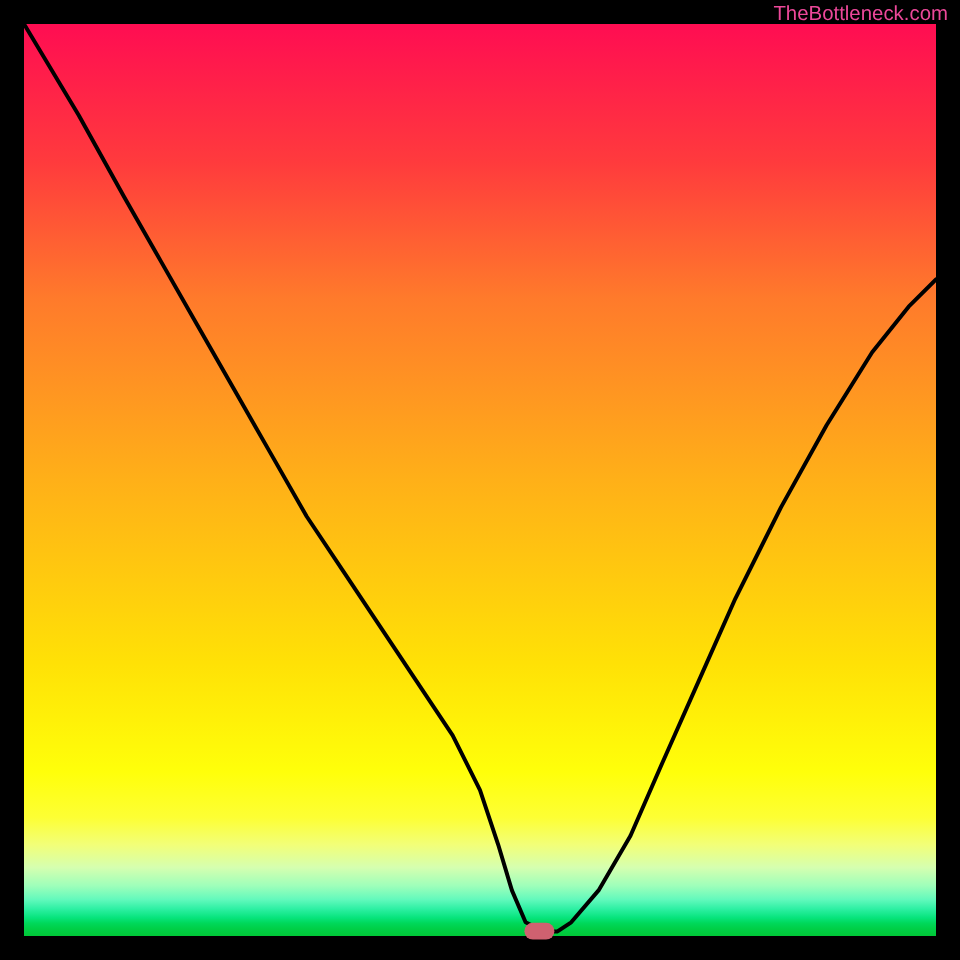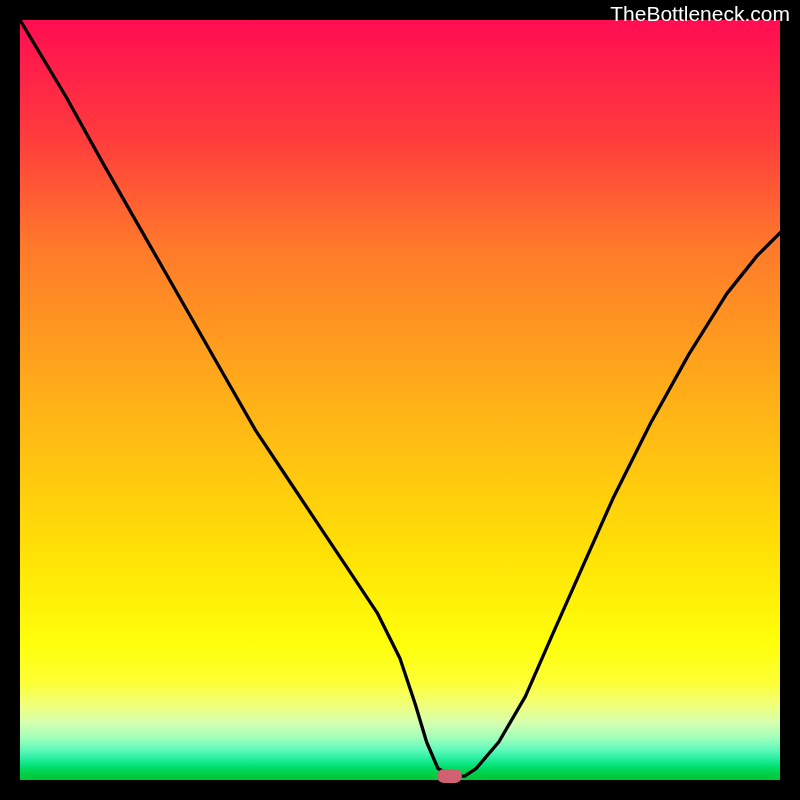--- a/index.html
+++ b/index.html
@@ -61,23 +61,23 @@
   }
   .marker {
     position: absolute;
     background: #cf6170;
     border-radius: 9px;
   }
   .watermark {
     position: absolute;
     right: 10px;
     top: 2px;
-    color: #ffffff;
+    color: #ec4899;
     font-family: Arial, Helvetica, sans-serif;
-    font-size: 21px;
+    font-size: 17px;
     letter-spacing: 0px;
     text-align: center;
   }
 </style>
 </head>
 <body>
 
 <div class="frame">
   <div class="plot">
     <div class="gradient-bg"></div>

